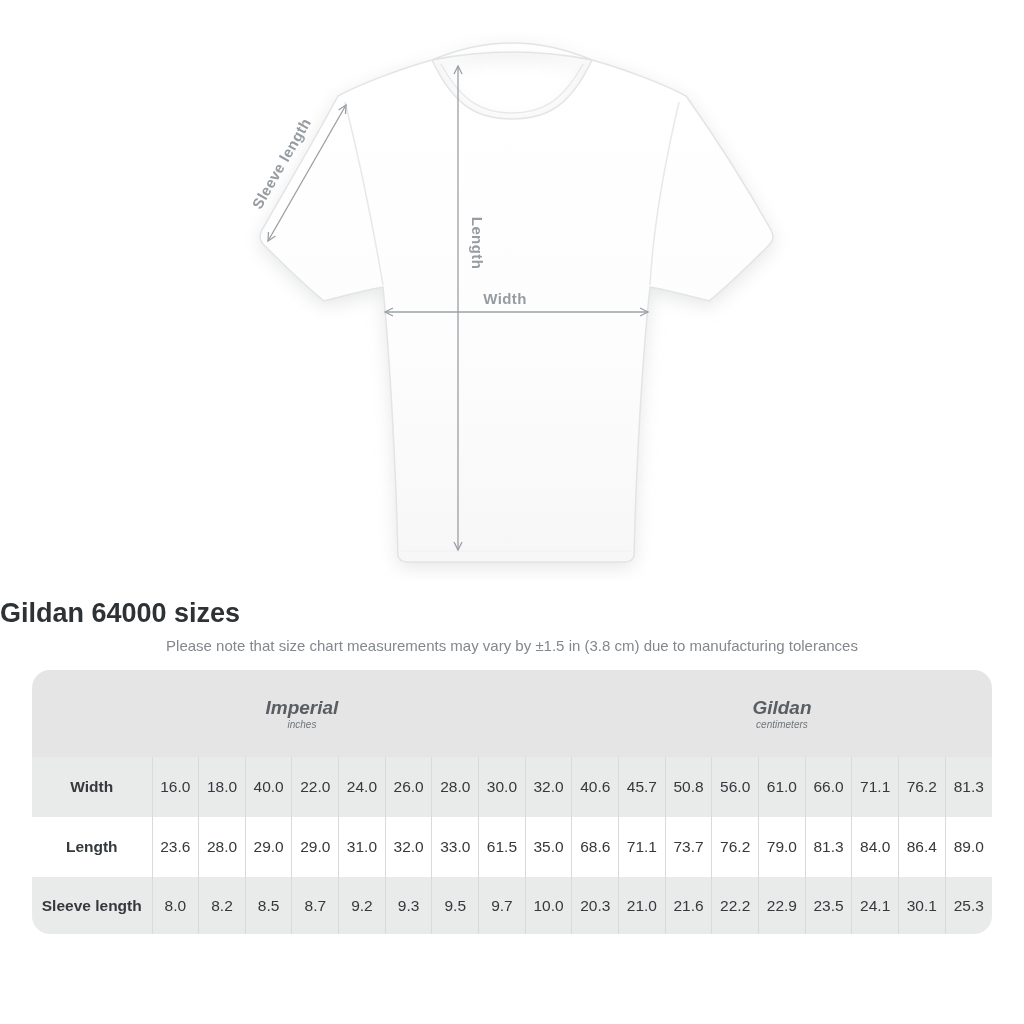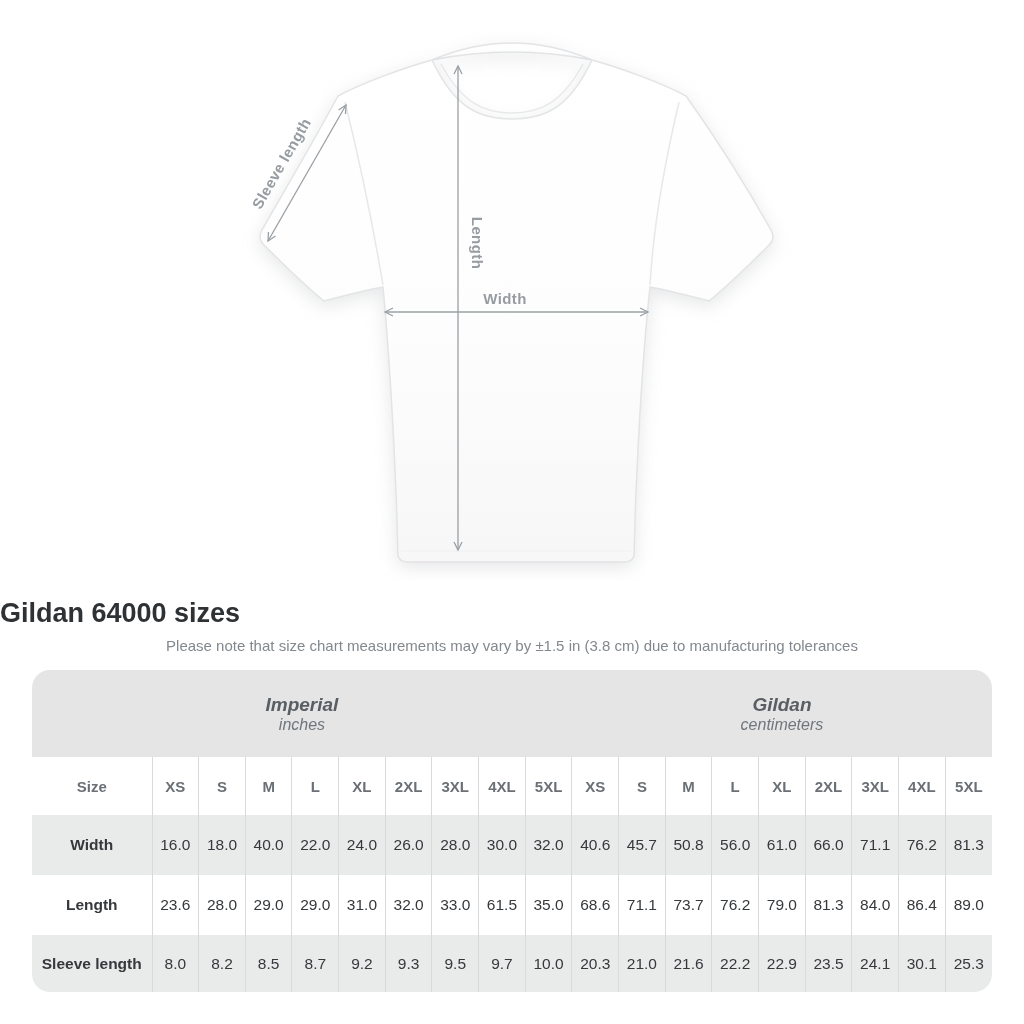--- a/index.html
+++ b/index.html
@@ -25,21 +25,21 @@
   .note  { position:absolute; top:637px; left:0; width:1024px; text-align:center;
            font-size:15px; color:#82888d; }
 
   
   .tablewrap { position:absolute; left:32px; top:670px; width:960px;
                border-radius:18px; overflow:hidden; background:#ffffff; }
   table { border-collapse:collapse; width:100%; table-layout:fixed; }
   td { text-align:center; vertical-align:middle; padding:0; }
   tr.band td { background:#e5e5e5; height:87px; }
   .g-name { font-size:19px; font-weight:bold; font-style:italic; color:#595e63; }
-  .g-unit { font-size:16px; font-style:italic; color:#70767b; }
+  .g-unit { font-size:10px; font-style:italic; color:#70767b; }
   tr.sizes td { height:58px; background:#ffffff; font-weight:bold; color:#6a7075; font-size:15px; }
   tr.data td { height:60px; background:#ffffff; font-size:15.5px; color:#35393c; }
   tr.data.alt td { background:#e9eaea; }
   tr.data.last td { height:57px; }
   td.rl { font-weight:bold; color:#6a7075; font-size:15px; }
   td.v { border-left:1px solid #d9dadb; }
 </style>
 </head>
 <body>
 
@@ -124,41 +124,20 @@
     <td colspan="10">
       <div class="g-name">Imperial</div>
       <div class="g-unit">inches</div>
     </td>
     <td colspan="9">
       <div class="g-name">Gildan</div>
       <div class="g-unit">centimeters</div>
     </td>
   </tr>
 
-  <tr class="sizes">
-    <td class="rl">Size</td>
-    <td class="v">XS</td>
-    <td class="v">S</td>
-    <td class="v">M</td>
-    <td class="v">L</td>
-    <td class="v">XL</td>
-    <td class="v">2XL</td>
-    <td class="v">3XL</td>
-    <td class="v">4XL</td>
-    <td class="v">5XL</td>
-    <td class="v">XS</td>
-    <td class="v">S</td>
-    <td class="v">M</td>
-    <td class="v">L</td>
-    <td class="v">XL</td>
-    <td class="v">2XL</td>
-    <td class="v">3XL</td>
-    <td class="v">4XL</td>
-    <td class="v">5XL</td>
-  </tr>
 
   <tr class="data alt">
     <td class="rl">Width</td>
     <td class="v">16.0</td>
     <td class="v">18.0</td>
     <td class="v">40.0</td>
     <td class="v">22.0</td>
     <td class="v">24.0</td>
     <td class="v">26.0</td>
     <td class="v">28.0</td>

